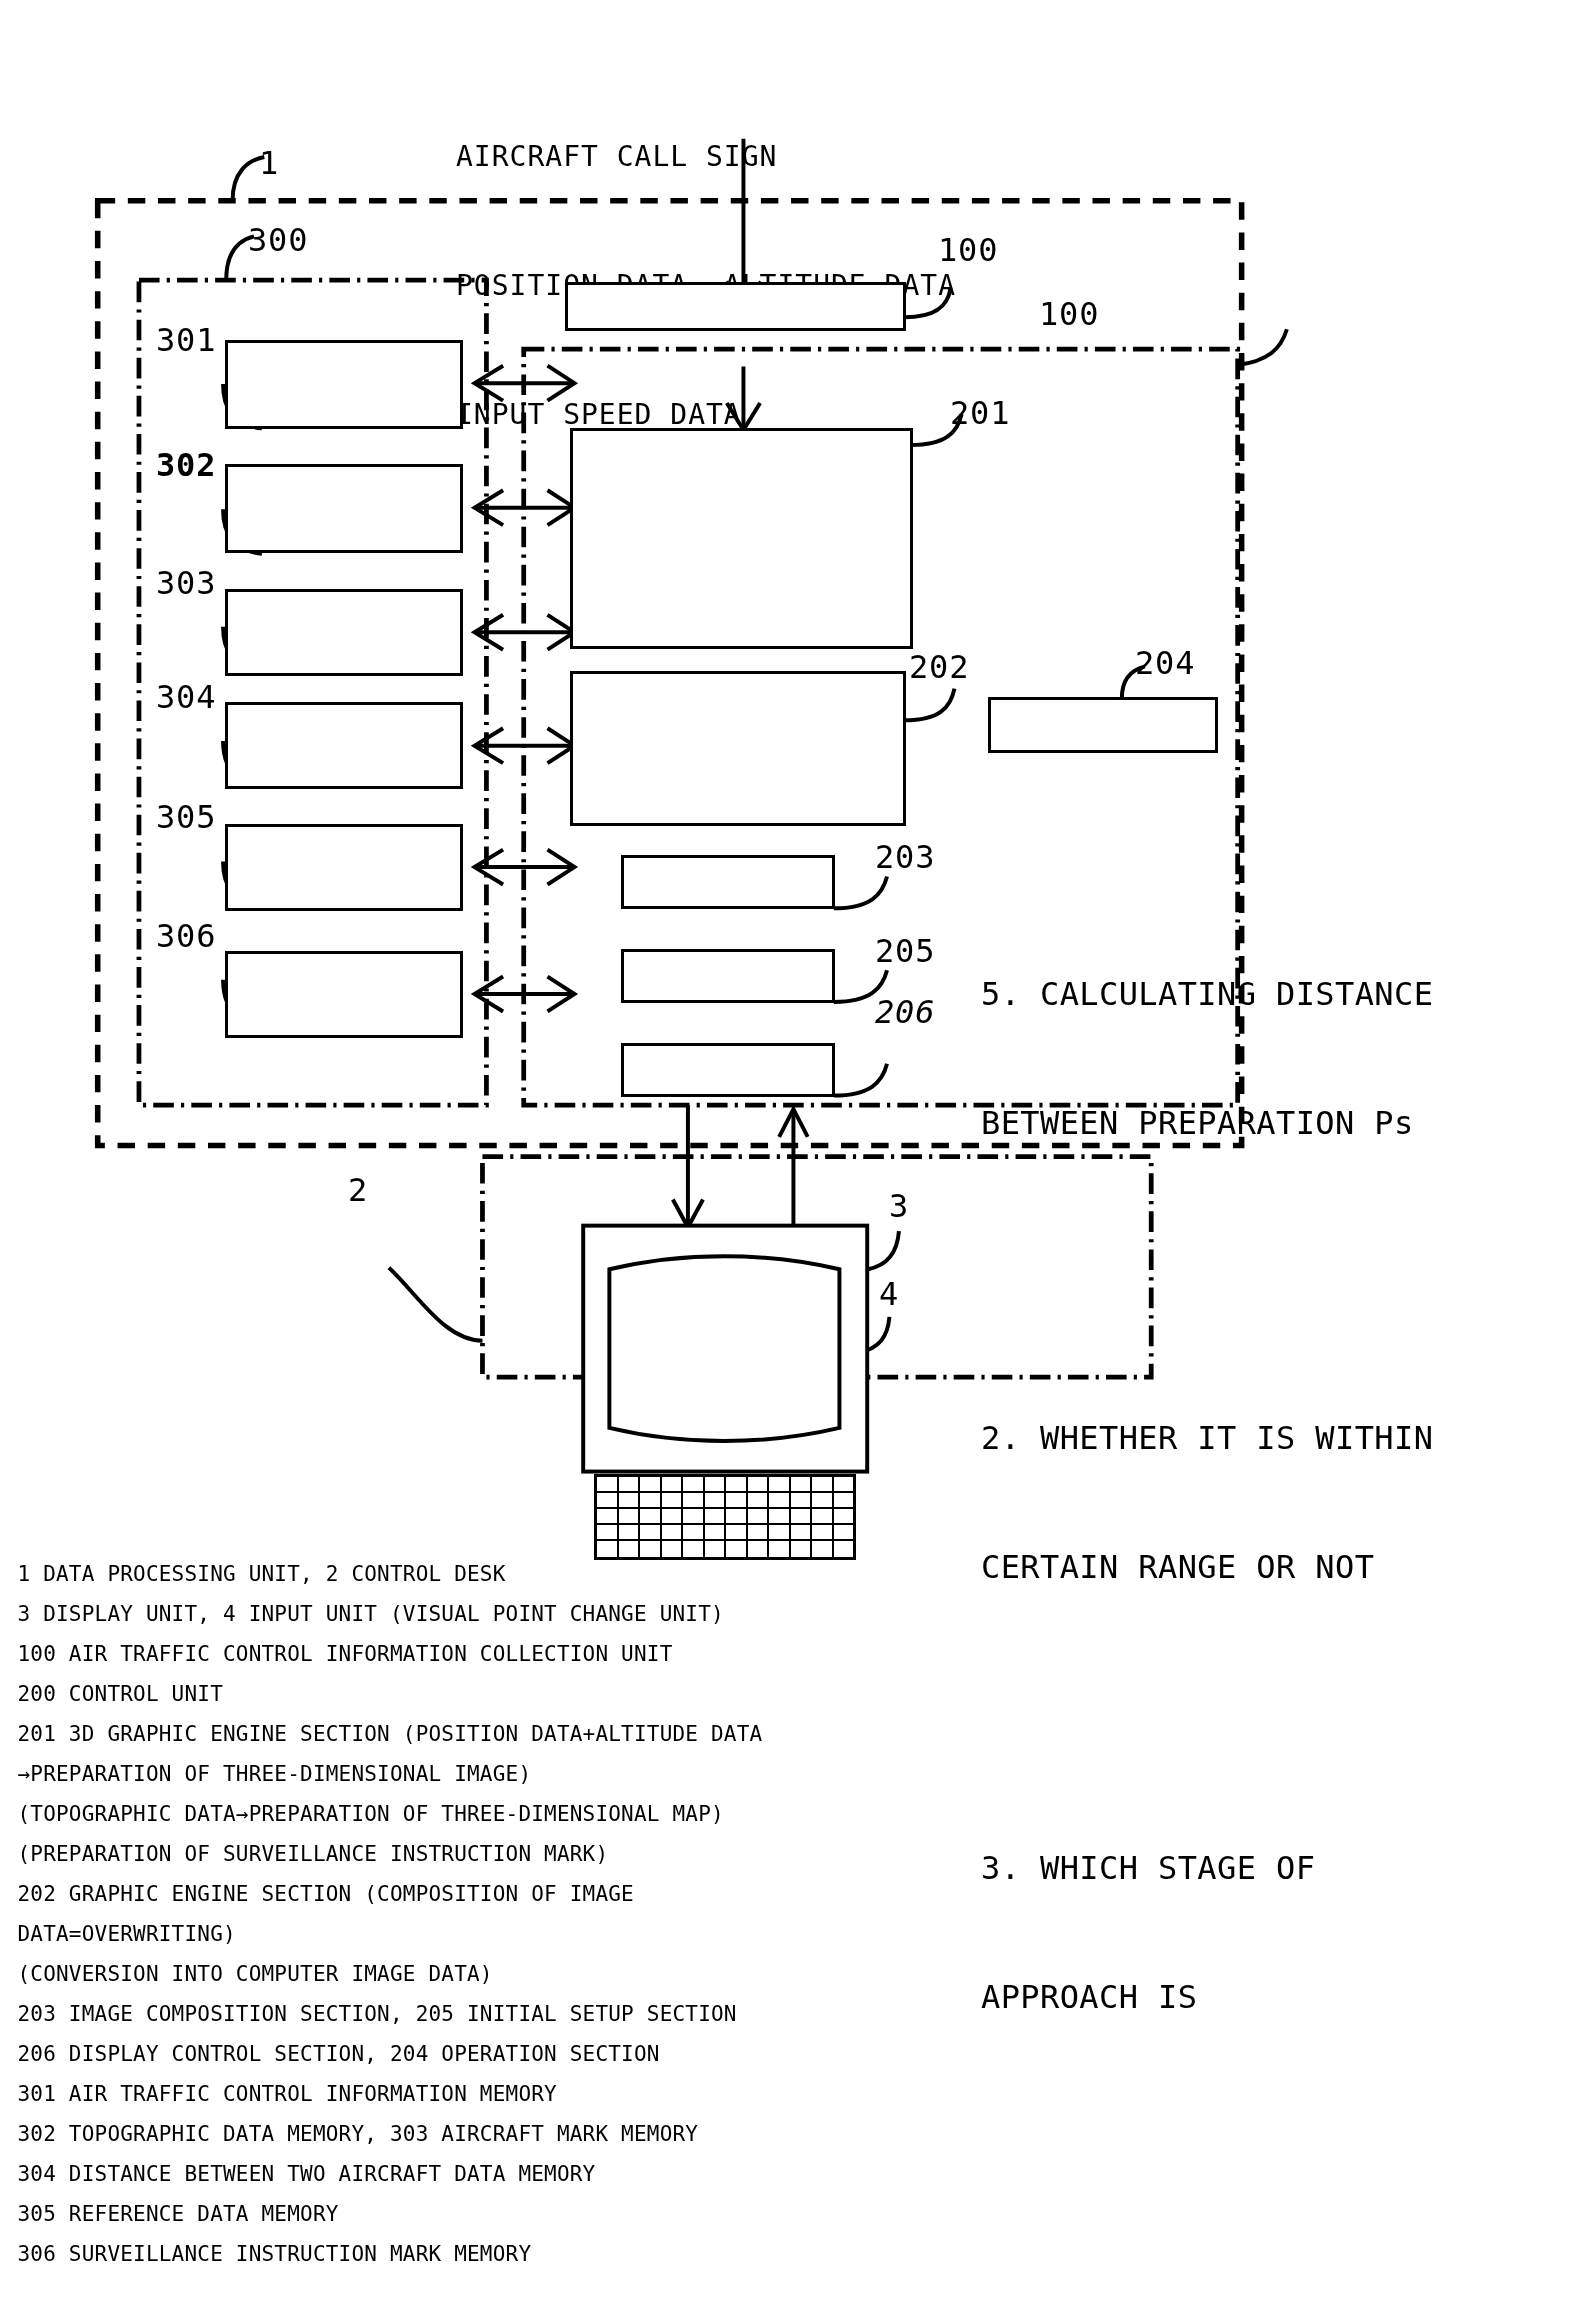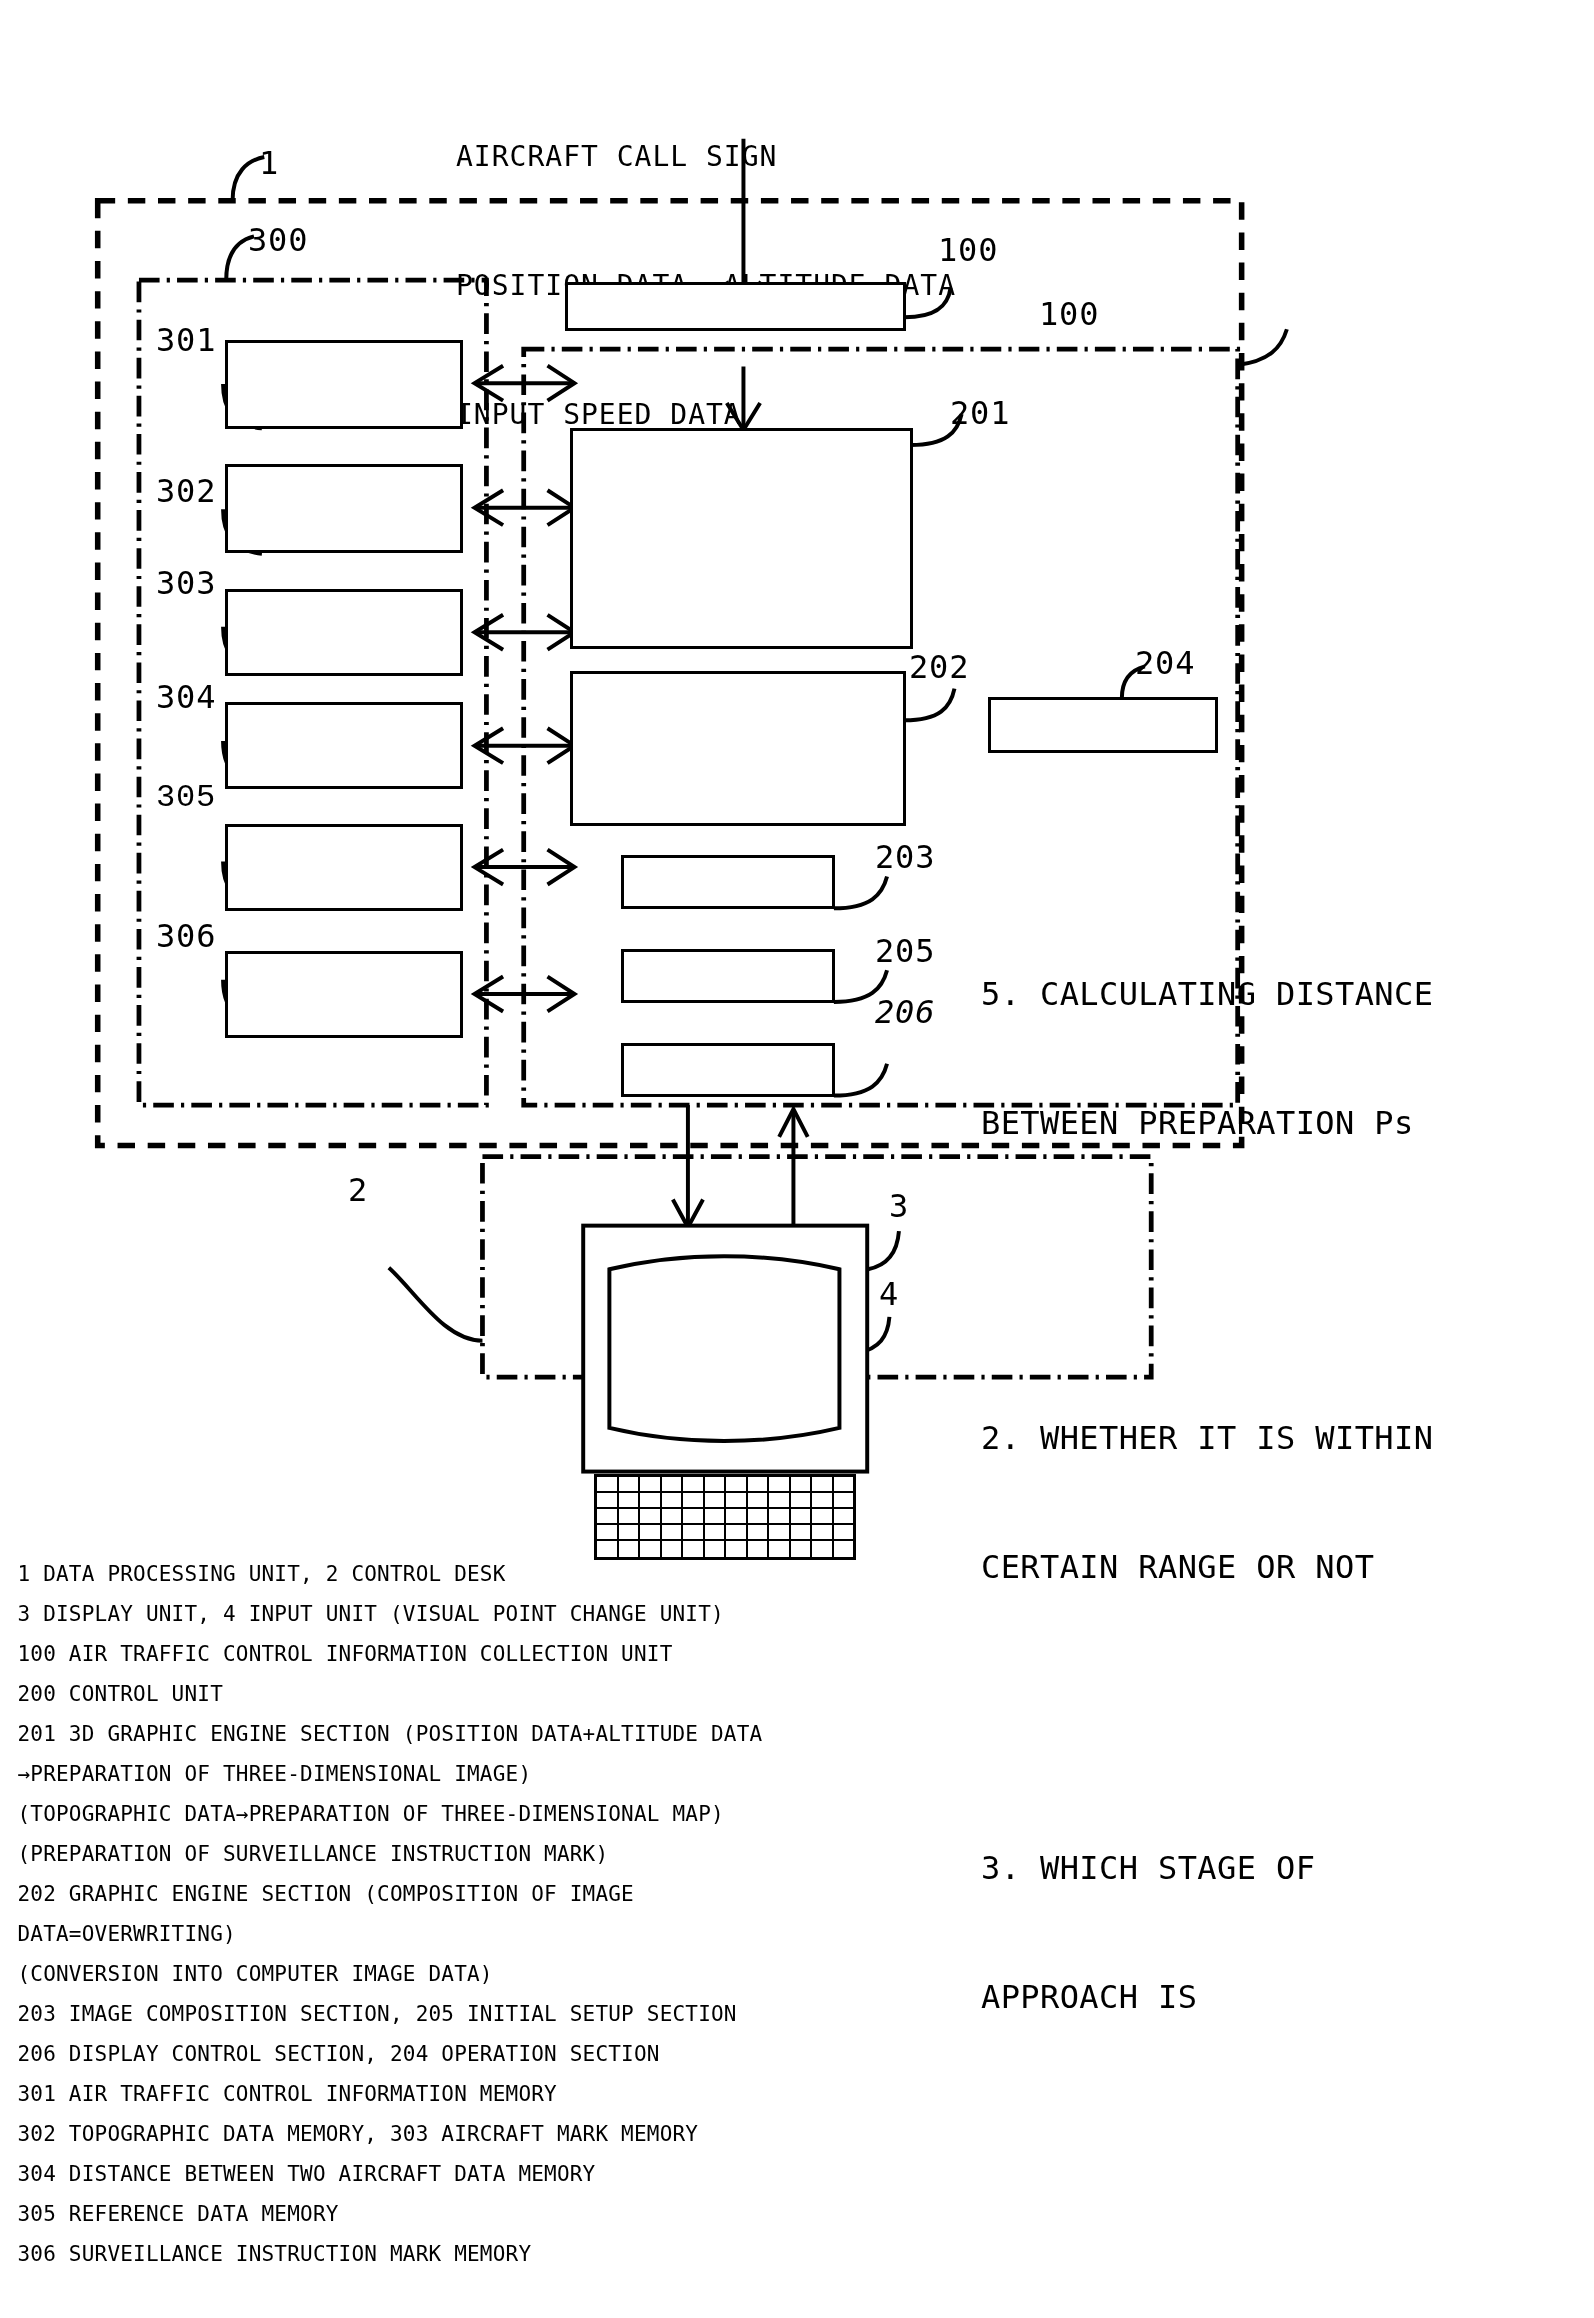--- a/index.html
+++ b/index.html
@@ -324,24 +324,24 @@
   <div class="ref" style="left:938px; top:234px;">100</div>
   <div class="ref" style="left:1039px; top:298px;">100</div>
   <div class="ref" style="left:950px; top:397px;">201</div>
   <div class="ref" style="left:909px; top:651px;">202</div>
   <div class="ref" style="left:875px; top:841px;">203</div>
   <div class="ref" style="left:875px; top:935px;">205</div>
   <div class="ref" style="left:875px; top:996px;font-style:italic;">206</div>
   <div class="ref" style="left:1135px; top:647px;">204</div>
 
   <div class="ref" style="left:156px; top:324px;">301</div>
-  <div class="ref" style="left:156px; top:475px;">302</div>
+  <div class="ref" style="left:156px; top:449px;font-weight:bold;">302</div>
   <div class="ref" style="left:156px; top:567px;">303</div>
   <div class="ref" style="left:156px; top:681px;">304</div>
-  <div class="ref" style="left:156px; top:781px;font-family:Liberation Mono, monospace;">305</div>
+  <div class="ref" style="left:156px; top:801px;">305</div>
   <div class="ref" style="left:156px; top:920px;">306</div>
 
   <div class="ref" style="left:348px; top:1174px;">2</div>
   <div class="ref" style="left:889px; top:1190px;">3</div>
   <div class="ref" style="left:879px; top:1278px;">4</div>
 
   
   <div id="calc-list">
     <div class="l1">
       <div>5. CALCULATING DISTANCE</div>

